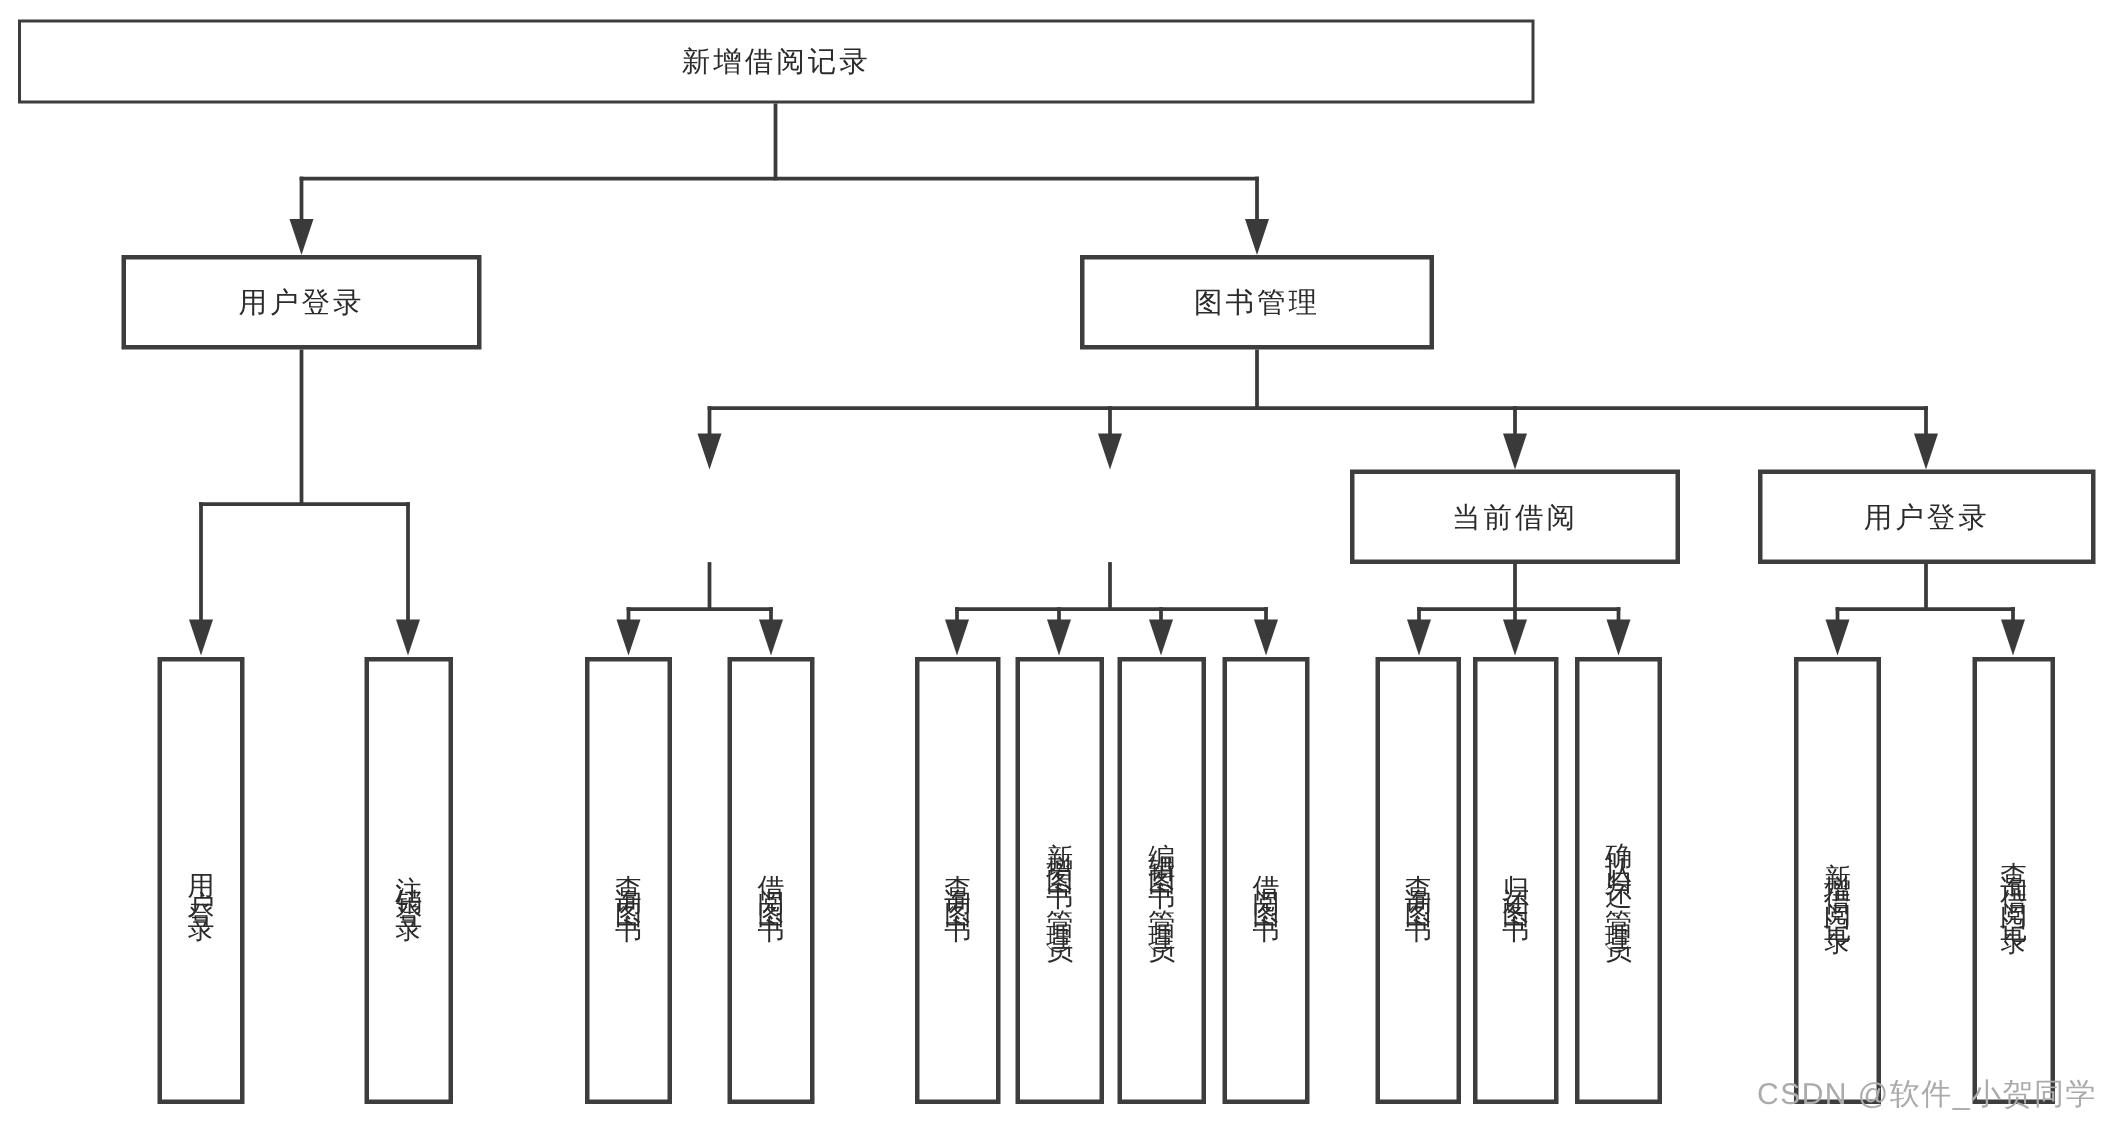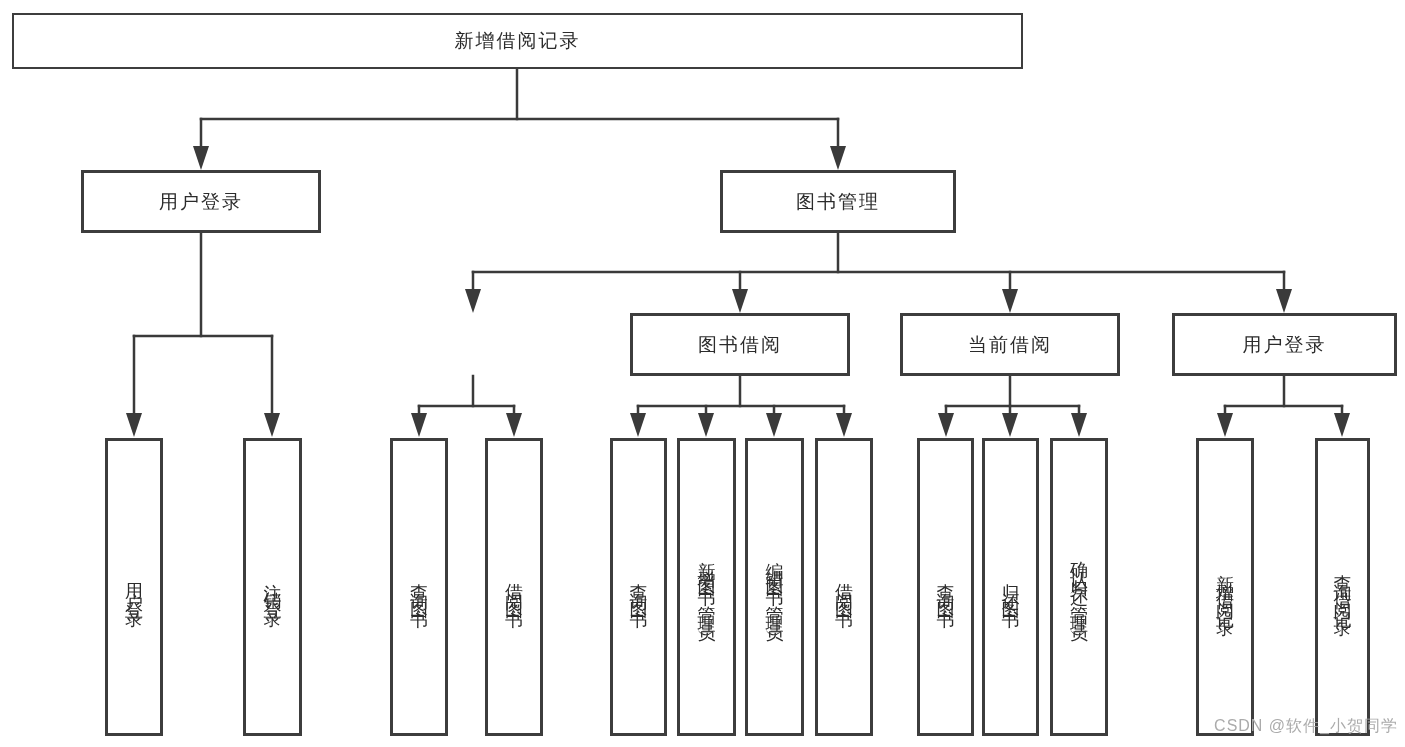--- a/index.html
+++ b/index.html
@@ -35,21 +35,21 @@
     border:3px solid var(--border);
     background:#ffffff;
     display:flex;align-items:center;justify-content:center;
     writing-mode:vertical-rl;
     font-size:18px;letter-spacing:9px;color:var(--text);
     line-height:1;
   }
   #watermark{
     position:absolute;
     right:7px;top:716px;
-    font-size:16px;color:var(--wm);
+    font-size:20px;color:var(--wm);
     letter-spacing:1px;
     z-index:5;
     white-space:nowrap;
   }
 </style>
 </head>
 <body>
 
 <div id="canvas">
 
@@ -113,21 +113,20 @@
     <polygon points="1217,413 1233,413 1225,437"></polygon>
     <line x1="1342" y1="406" x2="1342" y2="417"></line>
     <polygon points="1334,413 1350,413 1342,437"></polygon>
   </svg>
 
   <div class="hbox root" style="left:12px;top:13px;width:1011px;height:56px">新增借阅记录</div>
 
   <div class="hbox" style="left:81px;top:170px;width:240px;height:63px">用户登录</div>
   <div class="hbox" style="left:720px;top:170px;width:236px;height:63px">图书管理</div>
 
-  <div class="hbox" style="left:630px;top:313px;width:220px;height:63px">图书借阅</div>
   <div class="hbox" style="left:900px;top:313px;width:220px;height:63px">当前借阅</div>
   <div class="hbox" style="left:1172px;top:313px;width:225px;height:63px">用户登录</div>
 
   <div class="vbox" style="left:105px;width:58px">用户登录</div>
   <div class="vbox" style="left:243px;width:59px">注销登录</div>
 
   <div class="vbox" style="left:390px;width:58px">查询图书</div>
   <div class="vbox" style="left:485px;width:58px">借阅图书</div>
 
   <div class="vbox" style="left:610px;width:57px">查询图书</div>

